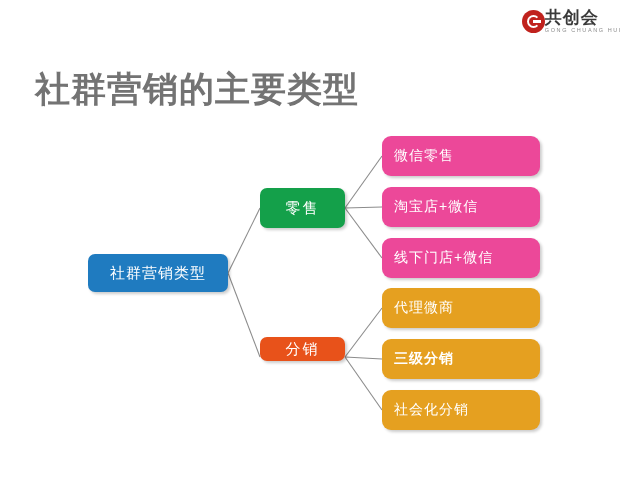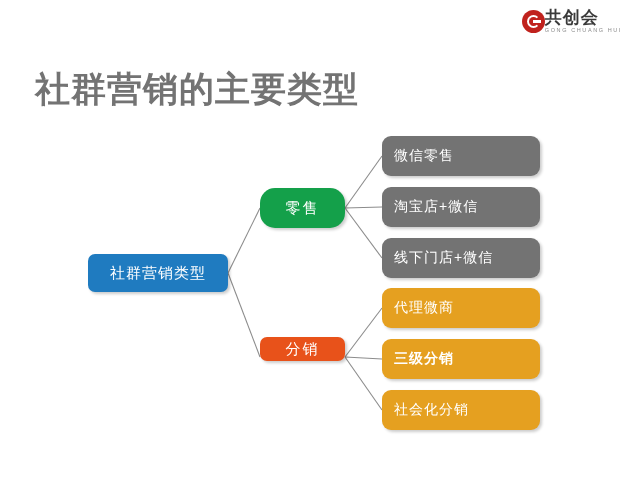--- a/index.html
+++ b/index.html
@@ -131,32 +131,31 @@
     letter-spacing: 1px;
   }
   .node-retail {
     left: 260px;
     top: 188px;
     width: 85px;
     height: 40px;
     background: #14a04a;
     font-size: 15px;
     letter-spacing: 2px;
-    border-radius: 15px;
   }
   .node-distrib {
     left: 260px;
     top: 337px;
     width: 85px;
     height: 24px;
     background: #e8521a;
     font-size: 15px;
     letter-spacing: 2px;
   }
-  .leaf-green { background: #737373; }
+  .leaf-green { background: #ec4899; }
   .leaf-orange { background: #e5a020; }
 
   .leaf {
     left: 382px;
     width: 158px;
     height: 40px;
     font-size: 14px;
     letter-spacing: 1px;
   }
   .leaf-1 { top: 136px; }

